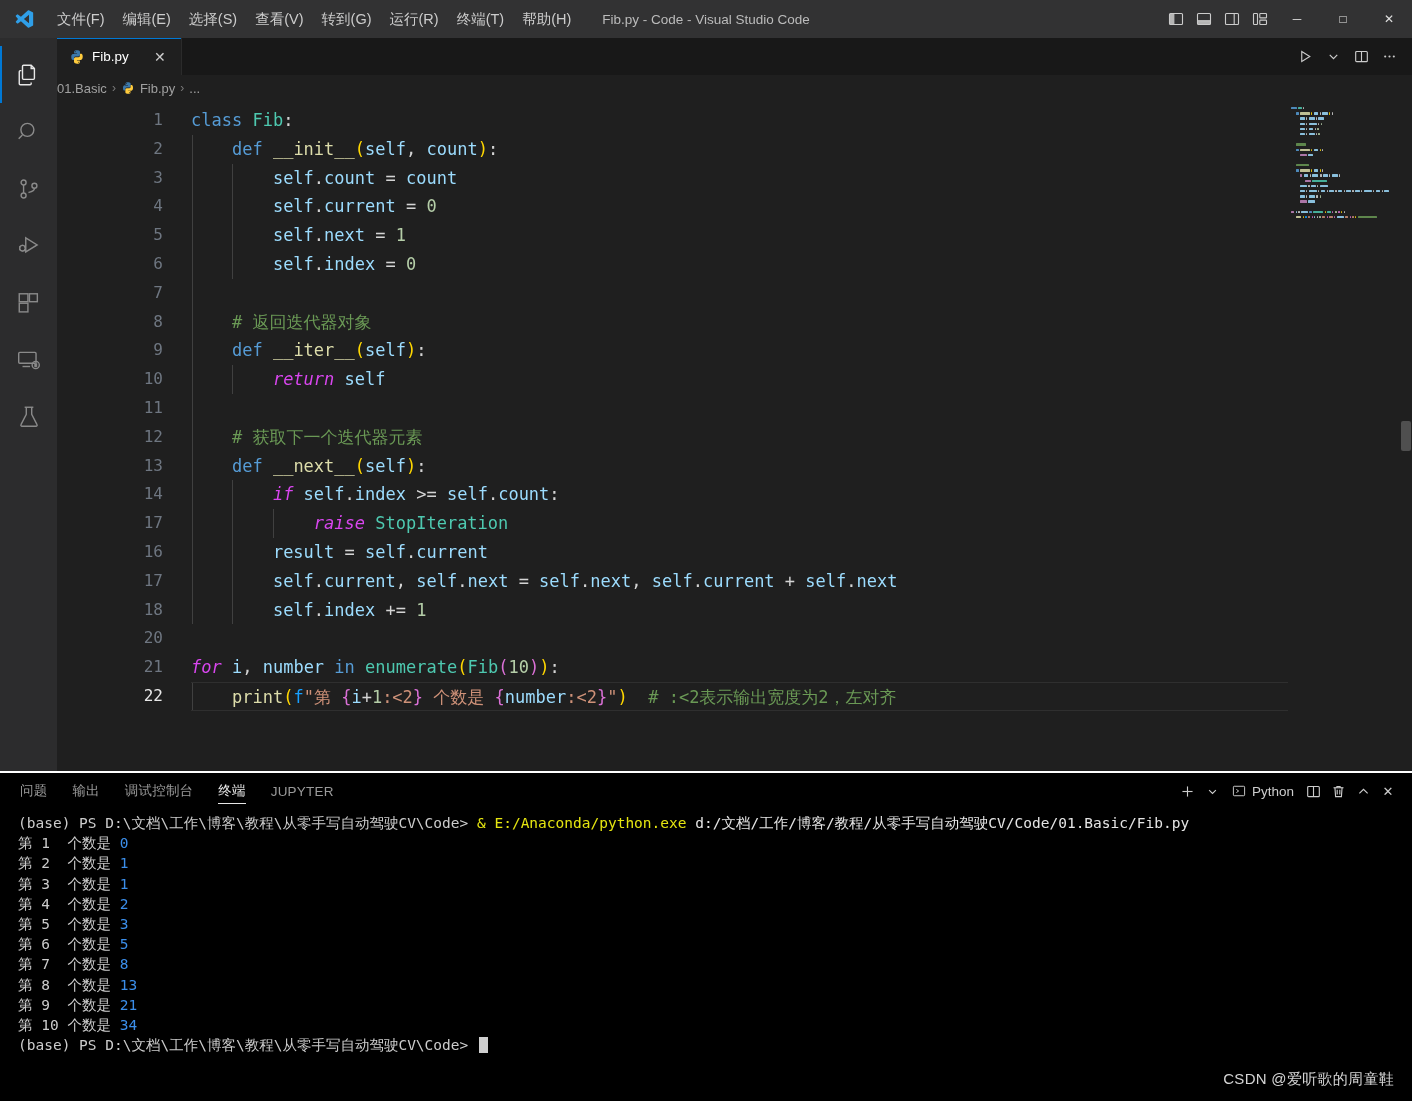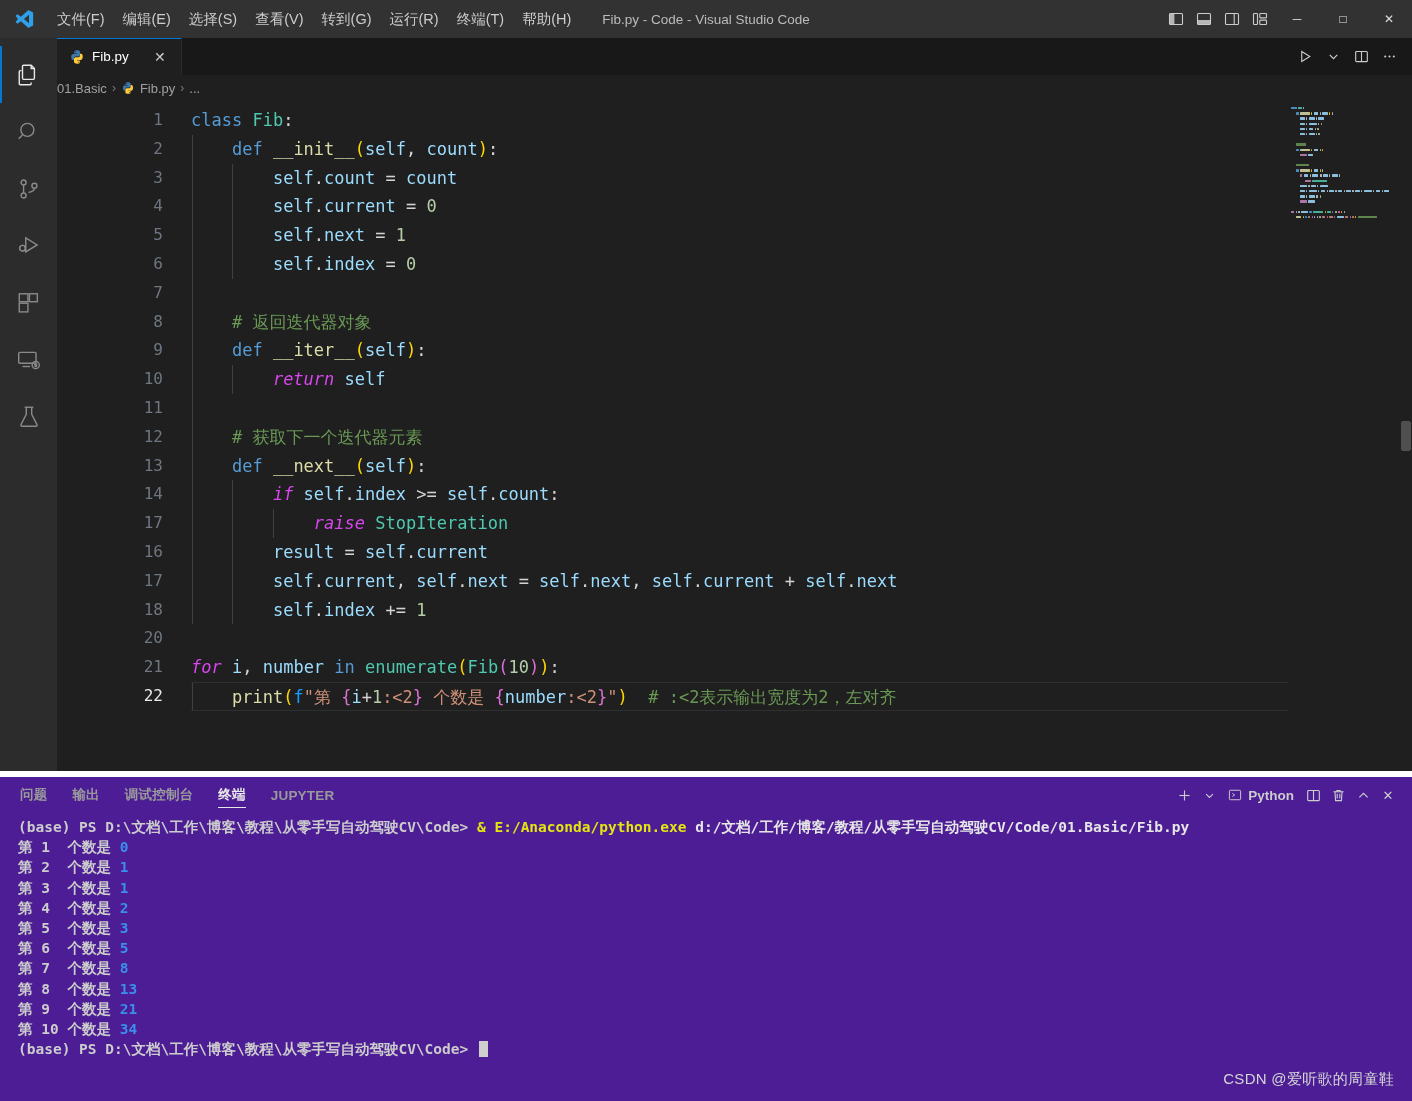--- a/index.html
+++ b/index.html
@@ -129,21 +129,21 @@
   .minimap {
     position: absolute; top: 0; right: 14px; width: 110px; height: 100%;
     background: #1f1f1f; overflow: hidden; padding-top: 6px;
   }
   .mm-line { height: 4px; margin-bottom: 1.2px; display: flex; gap: 1.4px; padding-left: 3px; }
   .mm-blk { height: 2.4px; border-radius: 0.5px; opacity: .85; }
   .scroll-dec { position: absolute; right: 0; top: 0; width: 14px; height: 100%; background: #1f1f1f; }
   .scroll-thumb { position: absolute; right: 1px; top: 320px; width: 10px; height: 30px; background: #4f4f4f; border-radius: 2px; }
 
   
-  .panel { height: 330px; flex: 0 0 330px; background: #4c1d95; display: flex; flex-direction: column; border-top: 6px solid #ffffff; font-weight: bold; }
+  .panel { height: 330px; flex: 0 0 330px; background: #000000; display: flex; flex-direction: column; border-top: 2px solid #ffffff; }
   .panel-header { height: 36px; flex: 0 0 36px; display: flex; align-items: center; padding-left: 20px; position: relative; }
   .ptab {
     color: #9a9a9a; font-size: 13.5px; margin-right: 25px; height: 36px;
     display: flex; align-items: center; position: relative; letter-spacing: .2px;
   }
   .ptab.active { color: #e7e7e7; }
   .ptab.active::after {
     content: ""; position: absolute; left: 0; right: 0; bottom: 5px; height: 1px; background: #e7e7e7;
   }
   .panel-actions { margin-left: auto; display: flex; align-items: center; gap: 1px; padding-right: 12px; color: #cccccc; }

